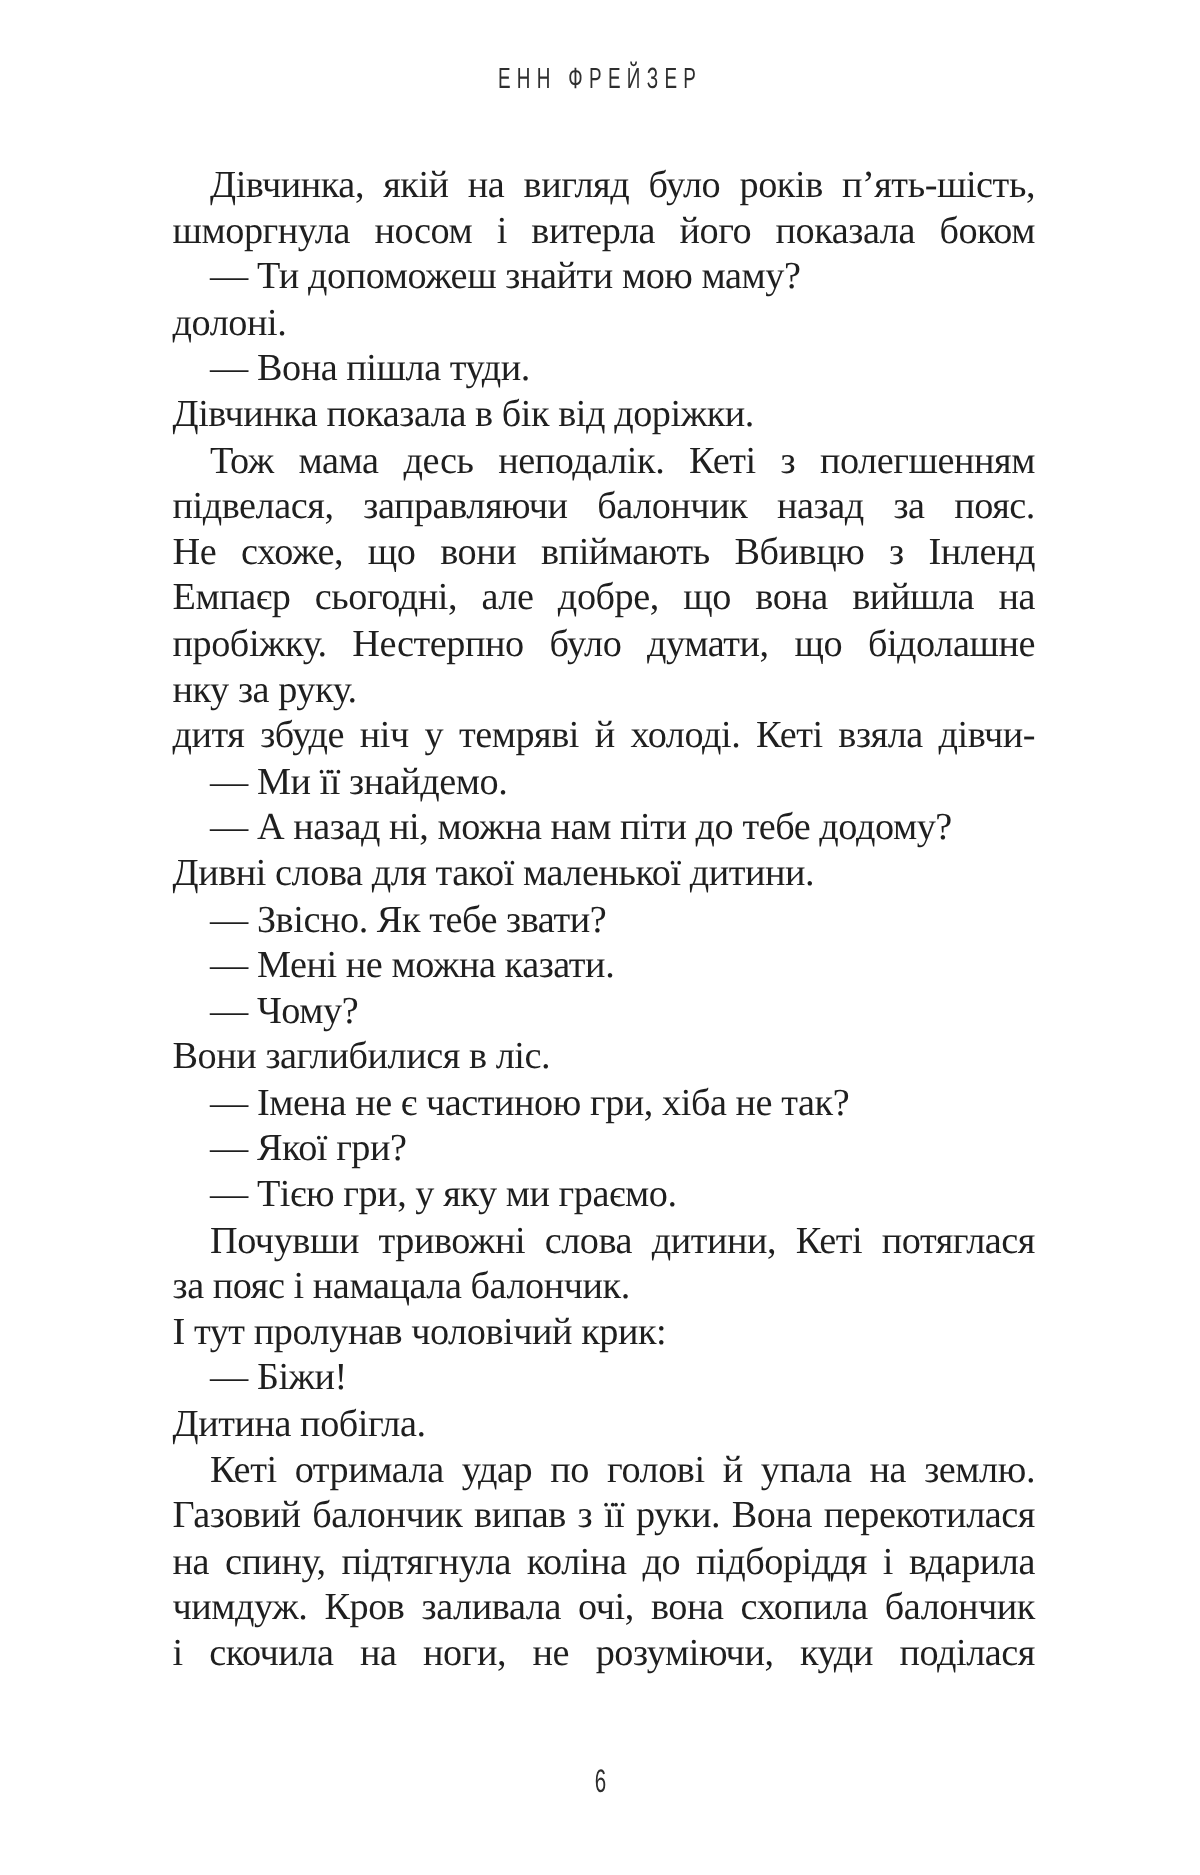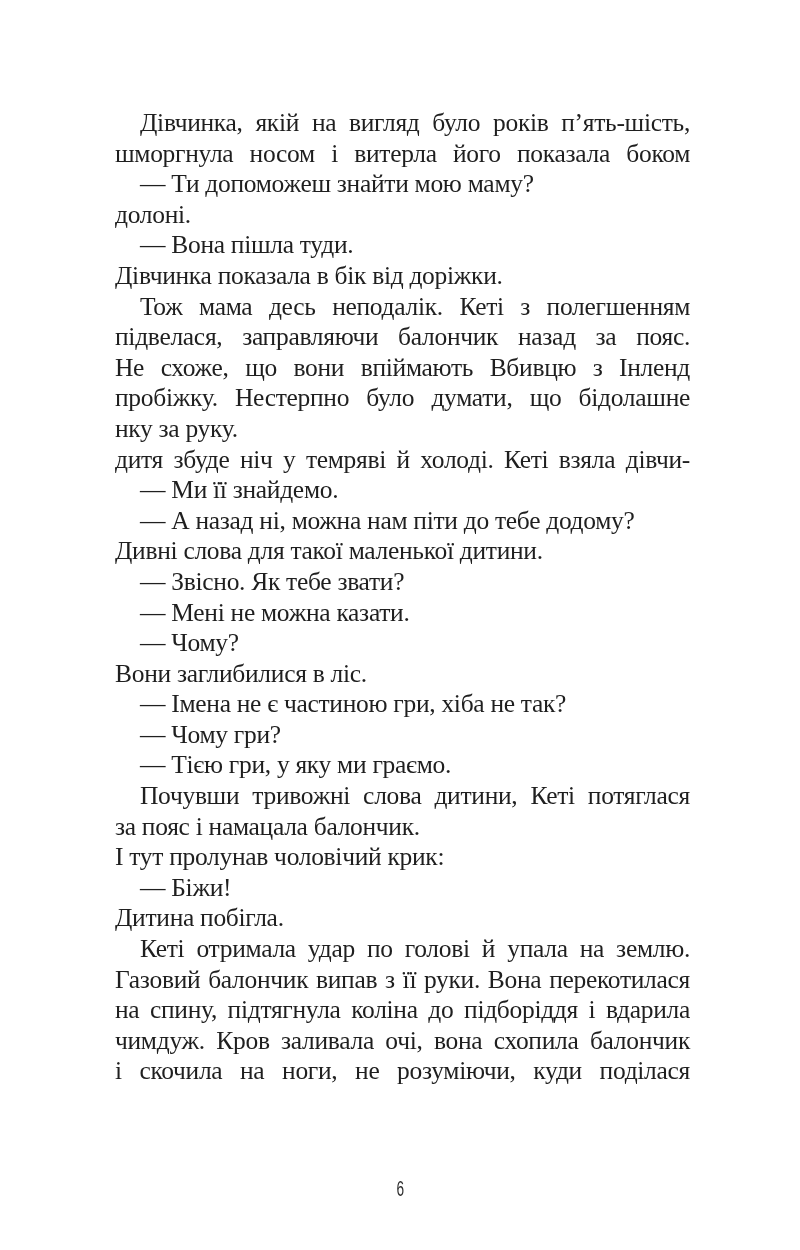--- a/index.html
+++ b/index.html
@@ -68,43 +68,47 @@
     transform: scale(0.72, 1.15);
     transform-origin: center;
     color: var(--header, #2e2e2e);
   }
 </style>
 </head>
 <body>
 
 <div class="page">
 
+  <header class="running-header">
+    <span class="header-text">ЕНН ФРЕЙЗЕР</span>
+  </header>
 
   <main class="text-block" id="text-block">
       <div class="line indent justify">Дівчинка, якій на вигляд було років п’ять-шість,</div>
       <div class="line justify">шморгнула носом і витерла його показала боком</div>
       <div class="line indent">— Ти допоможеш знайти мою маму?</div>
       <div class="line">долоні.</div>
       <div class="line indent">— Вона пішла туди.</div>
       <div class="line">Дівчинка показала в бік від доріжки.</div>
       <div class="line indent justify">Тож мама десь неподалік. Кеті з полегшенням</div>
       <div class="line justify">підвелася, заправляючи балончик назад за пояс.</div>
       <div class="line justify">Не схоже, що вони впіймають Вбивцю з Інленд</div>
+      <div class="line justify">Емпаєр сьогодні, але добре, що вона вийшла на</div>
       <div class="line justify">пробіжку. Нестерпно було думати, що бідолашне</div>
       <div class="line">нку за руку.</div>
       <div class="line justify">дитя збуде ніч у темряві й холоді. Кеті взяла дівчи-</div>
       <div class="line indent">— Ми її знайдемо.</div>
       <div class="line indent">— А назад ні, можна нам піти до тебе додому?</div>
       <div class="line">Дивні слова для такої маленької дитини.</div>
       <div class="line indent">— Звісно. Як тебе звати?</div>
       <div class="line indent">— Мені не можна казати.</div>
       <div class="line indent">— Чому?</div>
       <div class="line">Вони заглибилися в ліс.</div>
       <div class="line indent">— Імена не є частиною гри, хіба не так?</div>
-      <div class="line indent">— Чому гри?</div>
+      <div class="line indent">— Якої гри?</div>
       <div class="line indent">— Тією гри, у яку ми граємо.</div>
       <div class="line indent justify">Почувши тривожні слова дитини, Кеті потяглася</div>
       <div class="line">за пояс і намацала балончик.</div>
       <div class="line">І тут пролунав чоловічий крик:</div>
       <div class="line indent">— Біжи!</div>
       <div class="line">Дитина побігла.</div>
       <div class="line indent justify">Кеті отримала удар по голові й упала на землю.</div>
       <div class="line justify">Газовий балончик випав з її руки. Вона перекотилася</div>
       <div class="line justify">на спину, підтягнула коліна до підборіддя і вдарила</div>
       <div class="line justify">чимдуж. Кров заливала очі, вона схопила балончик</div>

